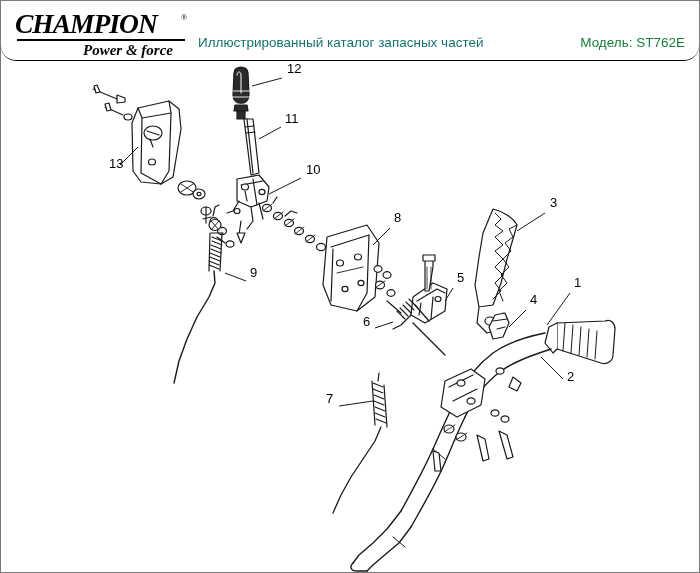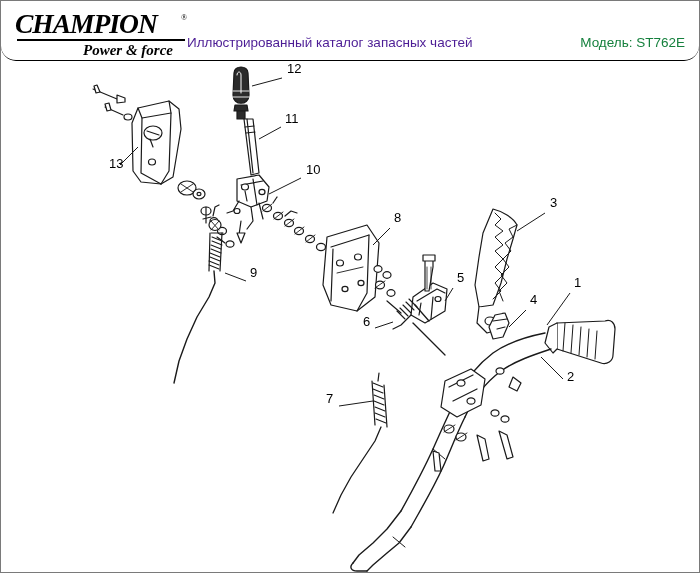--- a/index.html
+++ b/index.html
@@ -73,24 +73,24 @@
     top: 33px;
     font-family: "Liberation Serif", serif;
     font-style: italic;
     font-weight: bold;
     font-size: 15px;
     color: #000;
     white-space: nowrap;
   }
   #catalog-title {
     position: absolute;
-    left: 186px;
+    left: 197px;
     top: 34px;
     font-size: 13.5px;
-    color: #4c1d95;
+    color: #0f766e;
     white-space: nowrap;
   }
   #model-label {
     position: absolute;
     right: 14px;
     top: 34px;
     font-size: 13.5px;
     color: #15803d;
     white-space: nowrap;
   }

